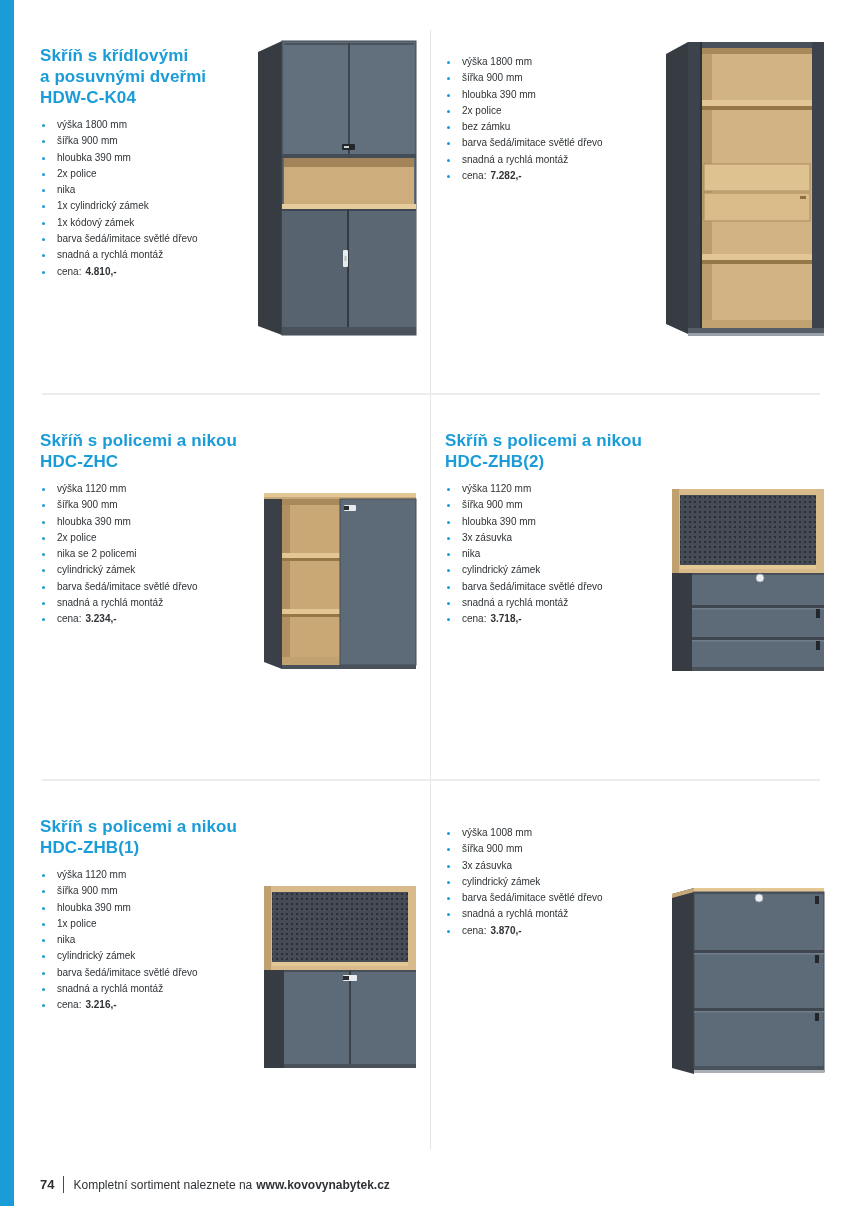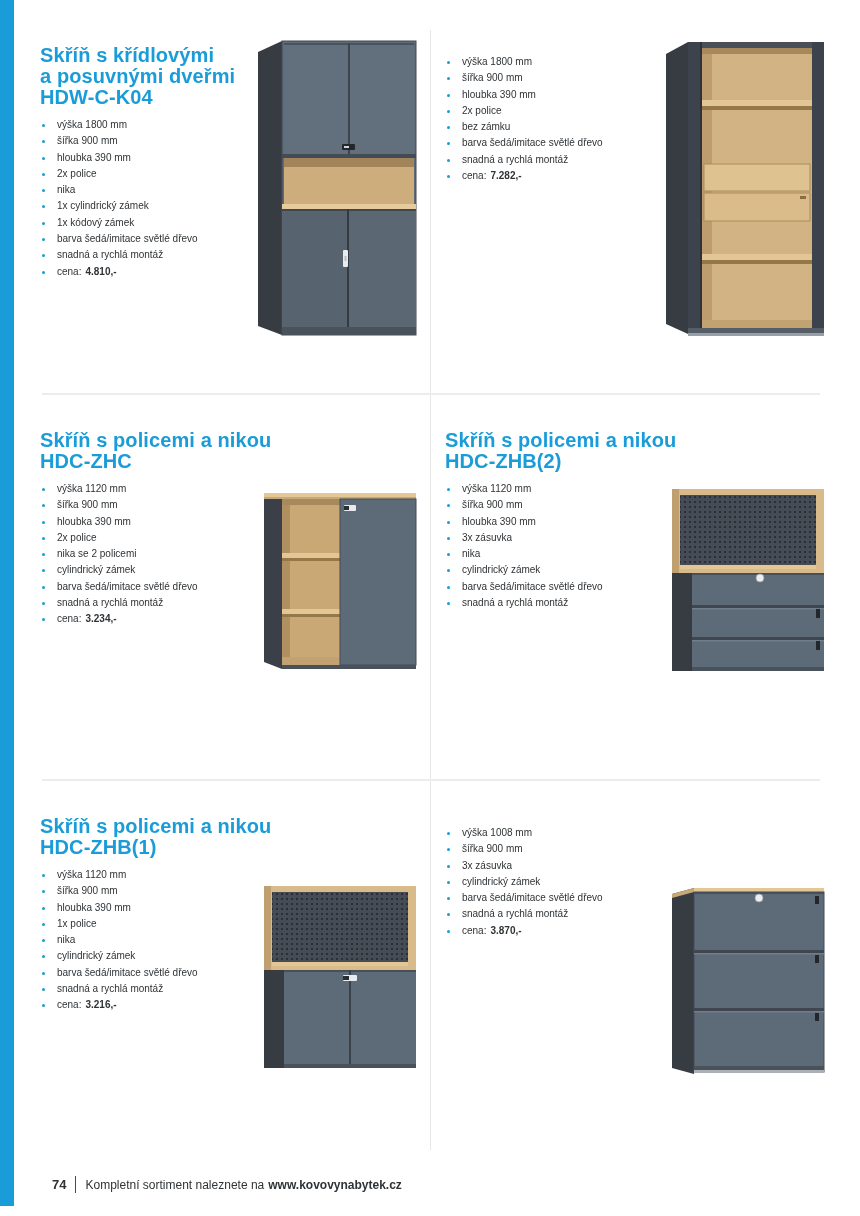--- a/index.html
+++ b/index.html
@@ -13,37 +13,37 @@
   .vdivider { position:absolute; left:390px; top:0; width:1px; height:1120px; background:#e7e7e7; }
   .hdivider { position:absolute; left:2px; width:778px; height:2px; background:#ececec; }
   .h1 { top:363px; } .h2 { top:749px; }
   .card { position:absolute; box-sizing:border-box; }
   .c1 { left:0; width:390px; }
   .c2 { left:390px; width:400px; padding-left:15px; }
   .r1 { top:0; height:363px; padding-top:15px; }
   .r2 { top:363px; height:386px; padding-top:37px; }
   .r3 { top:749px; height:371px; padding-top:37px; }
   .title {
-    margin:0; color:var(--accent,#1a9cd8); font-size:20px; font-weight:700;
+    margin:0; color:var(--accent,#1a9cd8); font-size:17px; font-weight:700;
     line-height:21px; white-space:pre-line; letter-spacing:0.1px;
   }
   .specs { list-style:none; margin:9px 0 0 0; padding:0; font-size:10px; line-height:16.3px; color:var(--text,#2f3336); }
   .specs li { position:relative; padding-left:17px; }
   .specs li::before {
     content:""; position:absolute; left:2px; top:7px; width:3px; height:3px;
     border-radius:50%; background:var(--accent,#1a9cd8);
   }
   .price-line b { margin-left:4px; }
   .illus { position:absolute; }
   .c1 .illus { right:10px; }
   .c2 .illus { right:2px; }
   .r1 .illus { top:6px; }
   .r2 .illus { top:92px; }
   .r3 .illus { top:103px; }
-  .footer { position:absolute; left:52px; top:1176px; display:flex; align-items:center; font-size:12px; }
+  .footer { position:absolute; left:40px; top:1176px; display:flex; align-items:center; font-size:12px; }
   .page-num { font-weight:700; font-size:13px; margin-right:9px; }
   .fsep { width:1px; height:17px; background:#4a4a4a; margin-right:9px; }
   .furl { font-weight:700; margin-left:4px; }
 </style>
 </head>
 <body>
 
 <div class="accent-bar"></div>
 
 <div class="catalog">
@@ -160,20 +160,21 @@
 HDC-ZHB(2)</h2>
     <ul class="specs">
       <li>výška 1120 mm</li>
       <li>šířka 900 mm</li>
       <li>hloubka 390 mm</li>
       <li>3x zásuvka</li>
       <li>nika</li>
       <li>cylindrický zámek</li>
       <li>barva šedá/imitace světlé dřevo</li>
       <li>snadná a rychlá montáž</li>
+      <li class="price-line"><span>cena:</span><b>3.718,-</b></li>
     </ul>
     <svg class="illus" width="160" height="190" viewBox="0 0 160 190">
       <defs>
         <pattern id="dA" width="5" height="5" patternUnits="userSpaceOnUse">
           <rect width="5" height="5" fill="#454c55"></rect>
           <rect x="1" y="1" width="2" height="2" fill="#2a2f36"></rect>
         </pattern>
       </defs>
       <rect x="4" y="4" width="152" height="84" fill="#d9ba8b"></rect>
       <rect x="4" y="4" width="7" height="84" fill="#c1a070"></rect>

